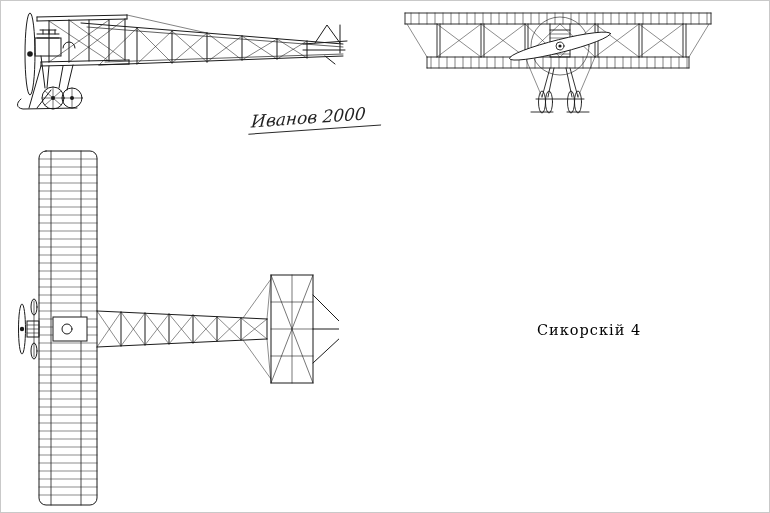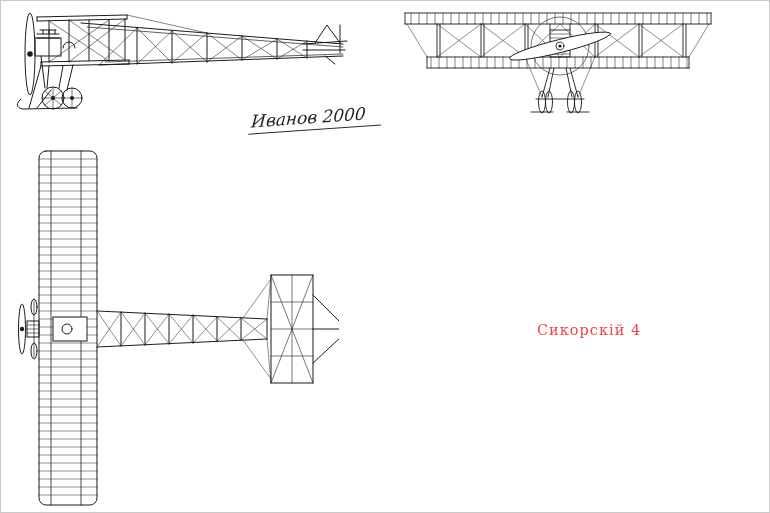--- a/index.html
+++ b/index.html
@@ -27,21 +27,21 @@
     transform: rotate(-4deg) skewX(-8deg);
     border-bottom: 1.5px solid #2a2a2a;
     padding: 0 16px 2px 2px;
     white-space: nowrap;
   }
   .caption {
     position: absolute;
     left: 536px; top: 321px;
     font-family: "DejaVu Serif", serif;
     font-size: 14.5px;
-    color: #ef4444;
+    color: #000000;
     letter-spacing: 1px;
     white-space: nowrap;
   }
   svg { display: block; }
 </style>
 </head>
 <body>
 
 <div class="sheet">
 

